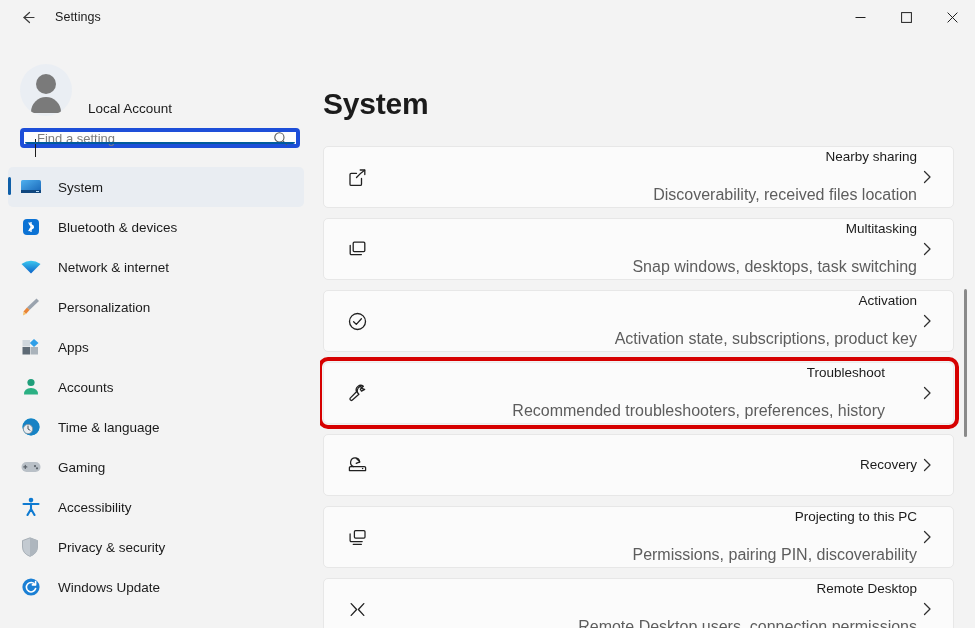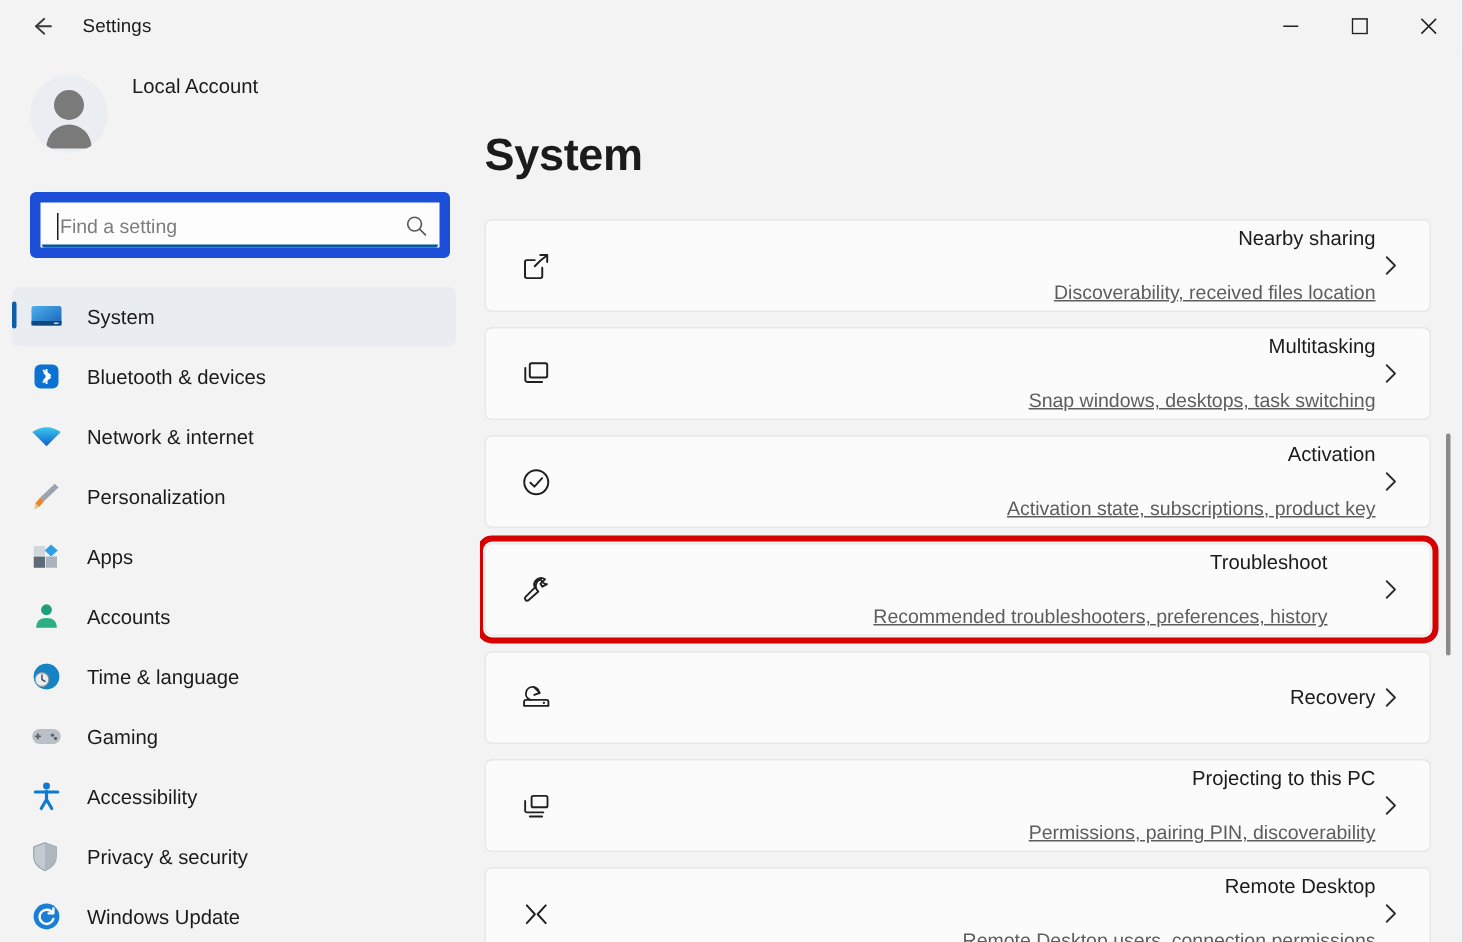--- a/index.html
+++ b/index.html
@@ -65,21 +65,21 @@
   .sidebar {
     width: 320px;
     flex: 0 0 320px;
     background: #f3f3f3;
     padding-top: 10px;
     overflow: hidden;
     position: relative;
   }
   .account {
     display: flex;
-    align-items: flex-start;
+    align-items: flex-end;
     padding-left: 20px;
     height: 66px;
     margin-top: 6px;
   }
   .avatar {
     width: 52px; height: 52px;
     border-radius: 50%;
     background: #eaeef3;
     position: relative;
     overflow: hidden;
@@ -103,23 +103,23 @@
     margin-left: 16px;
     font-size: 13.5px;
     color: #1b1b1b;
   }
 
   .search-wrap {
     margin: 12px 20px 0 20px;
     position: relative;
   }
   .search-box {
-    height: 44px;
+    height: 20px;
     background: #fdfdfd;
-    border: 7px solid #1d4ed8;
+    border: 4px solid #1d4ed8;
     border-radius: 4px;
     display: flex;
     align-items: center;
     padding: 0 8px 0 11px;
     position: relative;
   }
   .search-caret {
     position: absolute;
     left: 11px; top: 7px;
     width: 1px; height: 18px;
@@ -228,25 +228,24 @@
     color: #202020;
     margin-right: 8px;
   }
   .card-text { flex: 1 1 auto; min-width: 0; }
   .card-title {
     font-size: 13.5px;
     color: #1b1b1b;
     line-height: 1.35;
   }
   .card-sub {
-    font-size: 13px;
+    font-size: 16px;
     color: #5d5d5d;
     line-height: 1.4;
     margin-top: 18px;
-    text-decoration: underline;
   }
   .card-chev {
     flex: 0 0 20px;
     display: flex; align-items: center; justify-content: center;
     color: #2e2e2e;
   }
 
   
   .scrollbar {
     position: absolute;

